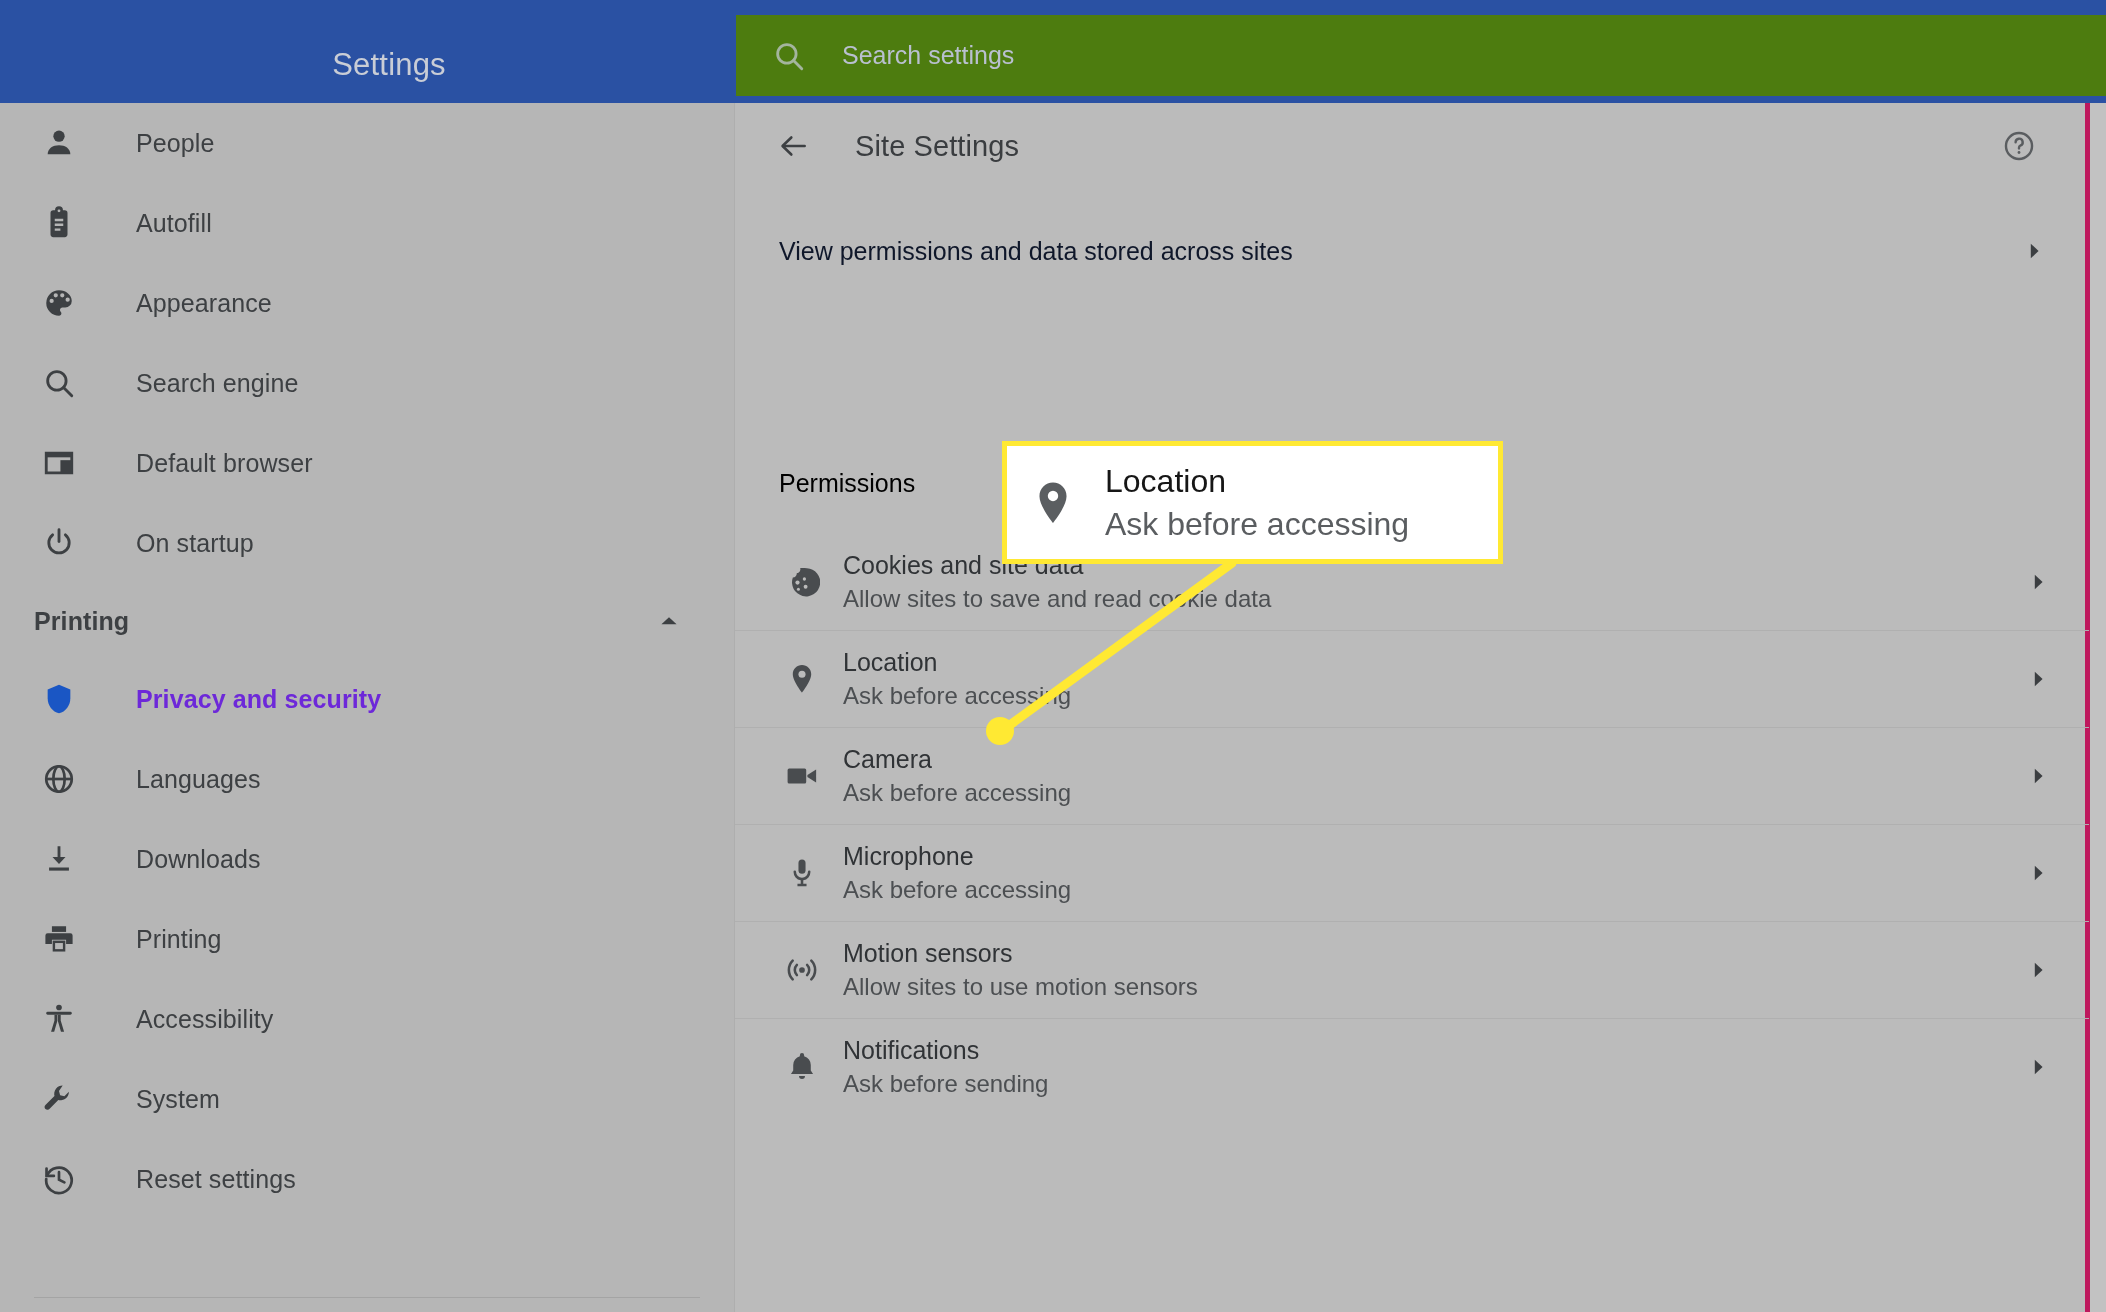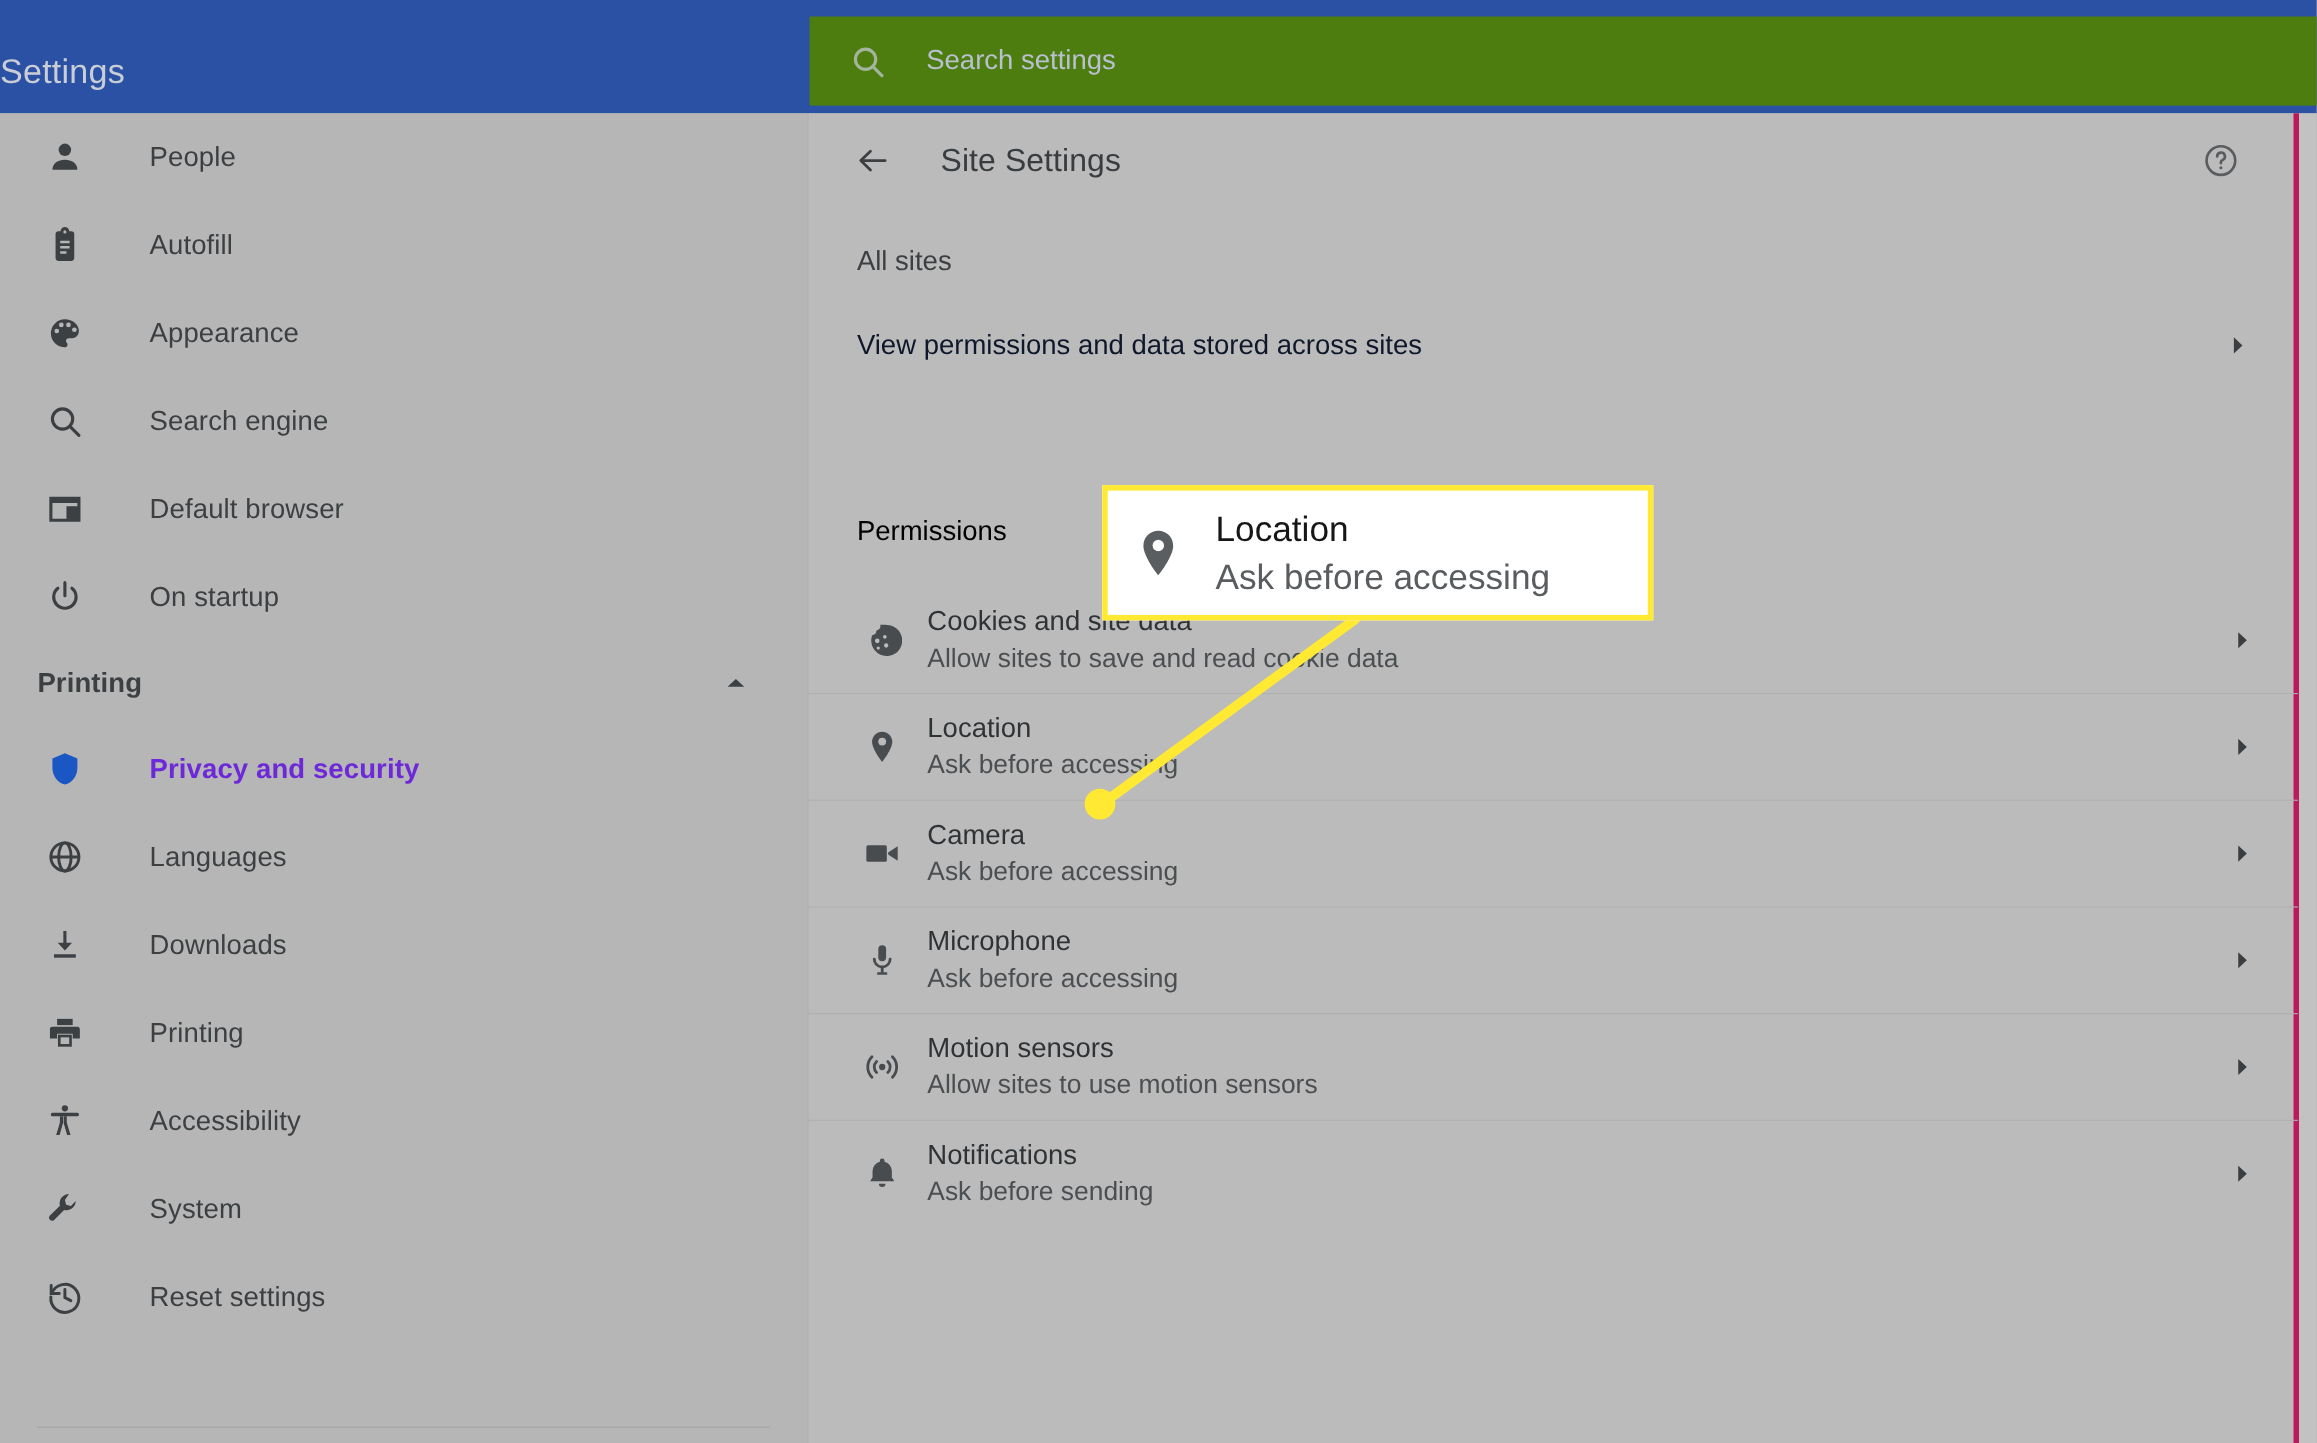--- a/index.html
+++ b/index.html
@@ -13,20 +13,22 @@
   
   .topbar {
     position: absolute; left: 0; top: 0;
     width: 2106px; height: 103px;
     background: #2a51a3;
     display: flex; align-items: stretch;
   }
   .brand {
     width: 736px; height: 129px;
     display: flex; align-items: center;
+    padding-left: 42px;
+    justify-content: center;
   }
   .brand-title {
     font-size: 31px; color: #c9cdd6; letter-spacing: .2px;
   }
   .searchwrap {
     position: absolute; left: 736px; top: 15px;
     width: 1370px; height: 81px;
     background: #4d7c0f;
     display: flex; align-items: center;
     padding-left: 36px;
@@ -351,21 +353,20 @@
       <span class="card-title">Site Settings</span>
       <span class="help-btn">
         <svg width="34" height="34" viewBox="0 0 24 24" fill="none" stroke="currentColor" stroke-width="1.7">
           <circle cx="12" cy="12" r="9.2"></circle>
           <path d="M9.6 9.3a2.5 2.5 0 1 1 3.3 2.4c-.6.25-.9.8-.9 1.5v.5" stroke-linecap="round"></path>
           <circle cx="12" cy="16.6" r="1" fill="currentColor" stroke="none"></circle>
         </svg>
       </span>
     </div>
 
-    <div class="section-label">All sites</div>
 
     <div class="link-row">
       <span class="link-row-text">View permissions and data stored across sites</span>
       <span class="chev">
         <svg width="22" height="22" viewBox="0 0 24 24" fill="currentColor">
             <path d="M8.5 4 17 12l-8.5 8z"></path>
           </svg>
       </span>
     </div>
 

